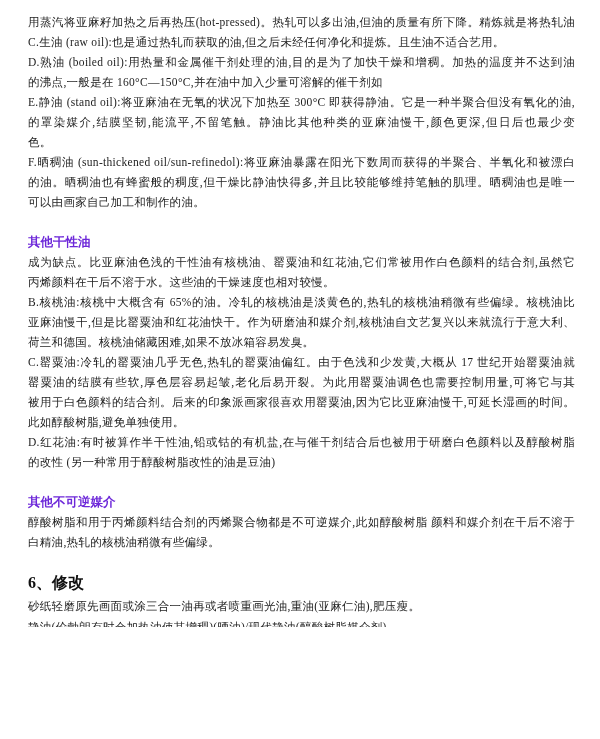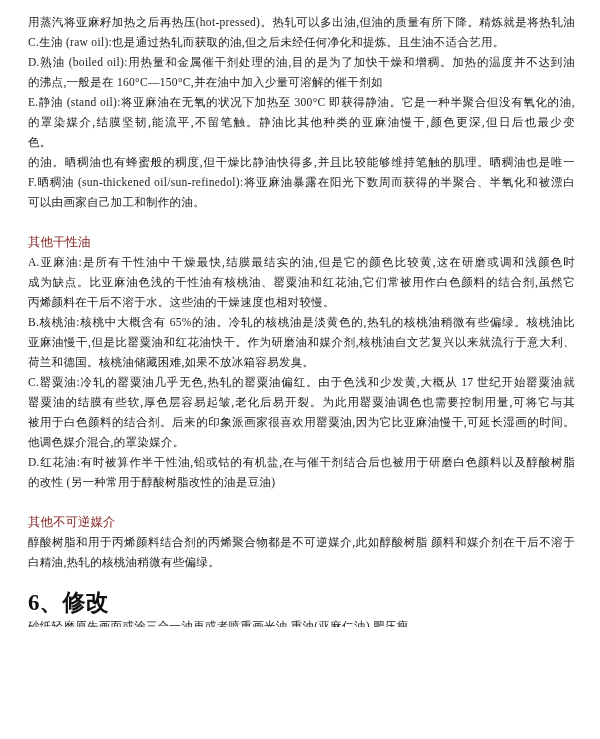--- a/index.html
+++ b/index.html
@@ -30,29 +30,29 @@
   
   .line.fill {
     white-space: normal;
     text-align: justify;
     text-align-last: justify;
   }
   .heading {
     margin: 20px 0 0 0;
     font-family: "Liberation Sans", "DejaVu Sans", sans-serif;
     font-size: 12.5px;
-    font-weight: normal;
+    font-weight: bold;
     line-height: 20px;
     height: 20px;
-    color: #7f1d1d;
+    color: #6d28d9;
   }
   .heading-big {
     margin: 20px 0 2px 0;
     font-family: "Liberation Serif", "DejaVu Serif", serif;
-    font-size: 23px;
+    font-size: 16px;
     font-weight: bold;
     line-height: 22px;
     height: 22px;
     color: #111111;
   }
   .para-last .line {
     line-height: 21px;
     height: 21px;
   }
 </style>
@@ -62,38 +62,37 @@
 <div class="page">
 
   <div class="para">
     <div class="line fill">用蒸汽将亚麻籽加热之后再热压(hot-pressed)。热轧可以多出油,但油的质量有所下降。精炼就是将热轧油</div>
     <div class="line">C.生油 (raw oil):也是通过热轧而获取的油,但之后未经任何净化和提炼。且生油不适合艺用。</div>
     <div class="line fill">D.熟油 (boiled oil):用热量和金属催干剂处理的油,目的是为了加快干燥和增稠。加热的温度并不达到油</div>
     <div class="line">的沸点,一般是在 160°C—150°C,并在油中加入少量可溶解的催干剂如</div>
     <div class="line fill">E.静油 (stand oil):将亚麻油在无氧的状况下加热至 300°C 即获得静油。它是一种半聚合但没有氧化的油,</div>
     <div class="line fill">的罩染媒介,结膜坚韧,能流平,不留笔触。静油比其他种类的亚麻油慢干,颜色更深,但日后也最少变</div>
     <div class="line">色。</div>
+    <div class="line fill">F.晒稠油 (sun-thickened oil/sun-refinedol):将亚麻油暴露在阳光下数周而获得的半聚合、半氧化和被漂白</div>
     <div class="line fill">的油。晒稠油也有蜂蜜般的稠度,但干燥比静油快得多,并且比较能够维持笔触的肌理。晒稠油也是唯一</div>
-    <div class="line fill">F.晒稠油 (sun-thickened oil/sun-refinedol):将亚麻油暴露在阳光下数周而获得的半聚合、半氧化和被漂白</div>
     <div class="line">可以由画家自己加工和制作的油。</div>
   </div>
 
   <div class="heading">其他干性油</div>
 
   <div class="para">
-    <div class="line fill">A.亚麻油:是所有干性油中干燥最快,结膜最结实的油,但是它的颜色比较黄,这在研磨或调和浅颜色时</div>
     <div class="line fill">成为缺点。比亚麻油色浅的干性油有核桃油、罂粟油和红花油,它们常被用作白色颜料的结合剂,虽然它</div>
     <div class="line">丙烯颜料在干后不溶于水。这些油的干燥速度也相对较慢。</div>
     <div class="line fill">B.核桃油:核桃中大概含有 65%的油。冷轧的核桃油是淡黄色的,热轧的核桃油稍微有些偏绿。核桃油比</div>
     <div class="line fill">亚麻油慢干,但是比罂粟油和红花油快干。作为研磨油和媒介剂,核桃油自文艺复兴以来就流行于意大利、</div>
     <div class="line">荷兰和德国。核桃油储藏困难,如果不放冰箱容易发臭。</div>
     <div class="line fill">C.罂粟油:冷轧的罂粟油几乎无色,热轧的罂粟油偏红。由于色浅和少发黄,大概从 17 世纪开始罂粟油就</div>
     <div class="line fill">罂粟油的结膜有些软,厚色层容易起皱,老化后易开裂。为此用罂粟油调色也需要控制用量,可将它与其</div>
     <div class="line fill">被用于白色颜料的结合剂。后来的印象派画家很喜欢用罂粟油,因为它比亚麻油慢干,可延长湿画的时间。</div>
-    <div class="line">他调色媒介混合,的罩染媒介。</div>
+    <div class="line">此如醇酸树脂,避免单独使用。</div>
     <div class="line fill">D.红花油:有时被算作半干性油,铅或钴的有机盐,在与催干剂结合后也被用于研磨白色颜料以及醇酸树脂</div>
     <div class="line">的改性 (另一种常用于醇酸树脂改性的油是豆油)</div>
   </div>
 
   <div class="heading">其他不可逆媒介</div>
 
   <div class="para">
     <div class="line fill">醇酸树脂和用于丙烯颜料结合剂的丙烯聚合物都是不可逆媒介,此如醇酸树脂 颜料和媒介剂在干后不溶于</div>
     <div class="line">白精油,热轧的核桃油稍微有些偏绿。</div>
   </div>

